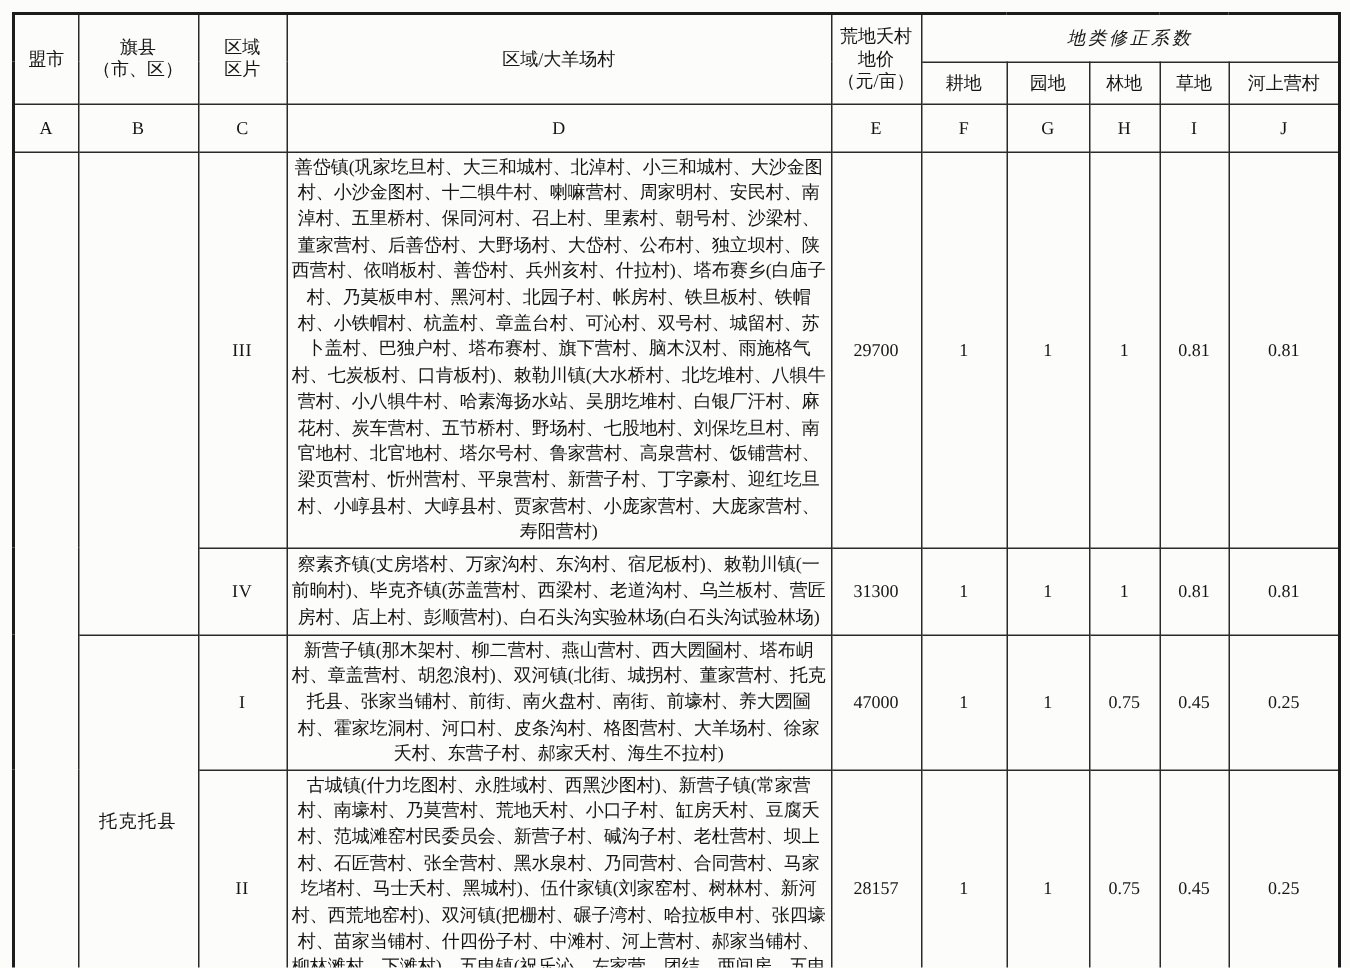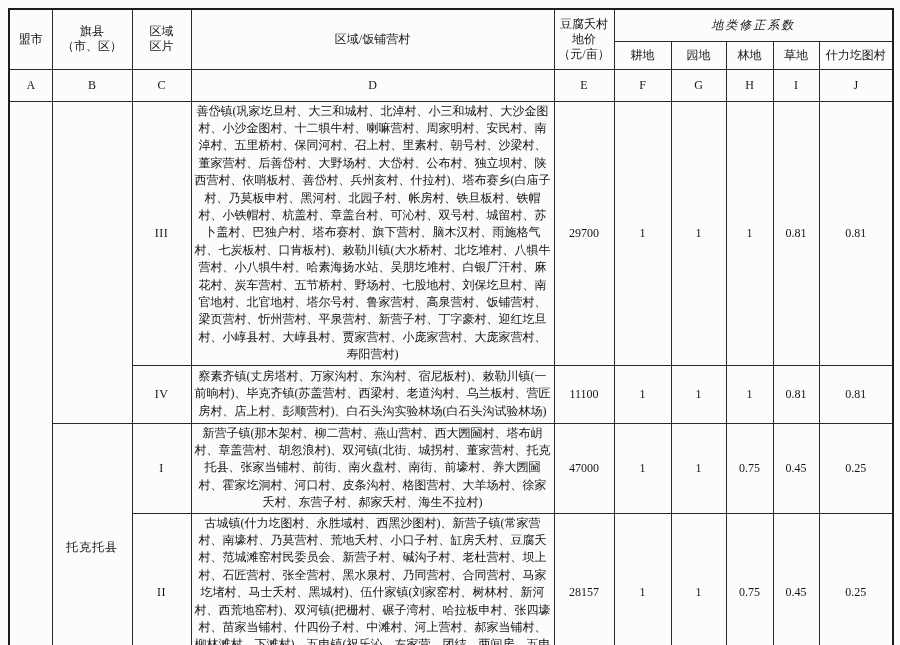--- a/index.html
+++ b/index.html
@@ -61,33 +61,33 @@
       <col style="width:74px">
     </colgroup>
 
     <tbody>
         <tr style="height:32px">
       <td rowspan="2" class="prewrap">盟市</td>
       <td rowspan="2" class="prewrap">旗县
 （市、区）</td>
       <td rowspan="2" class="prewrap">区域
 区片</td>
-      <td rowspan="2">区域/饭铺营村</td>
-      <td rowspan="2" class="prewrap">豆腐夭村
+      <td rowspan="2">区域/大羊场村</td>
+      <td rowspan="2" class="prewrap">荒地夭村
 地价
 （元/亩）</td>
       <td colspan="5" class="grouphead">地类修正系数</td>
     </tr>
 
     <tr style="height:28px">
       <td>耕地</td>
       <td>园地</td>
       <td>林地</td>
       <td>草地</td>
-      <td>什力圪图村</td>
+      <td>河上营村</td>
     </tr>
 
     <tr style="height:32px">
       <td class="letter">A</td>
       <td class="letter">B</td>
       <td class="letter">C</td>
       <td class="letter">D</td>
       <td class="letter">E</td>
       <td class="letter">F</td>
       <td class="letter">G</td>
@@ -105,21 +105,21 @@
       <td class="factor">1</td>
       <td class="factor">1</td>
       <td class="factor">1</td>
       <td class="factor">0.81</td>
       <td class="factor">0.81</td>
     </tr>
 
     <tr style="height:58px">
       <td class="zone">IV</td>
       <td class="desc">察素齐镇(丈房塔村、万家沟村、东沟村、宿尼板村)、敕勒川镇(一前晌村)、毕克齐镇(苏盖营村、西梁村、老道沟村、乌兰板村、营匠房村、店上村、彭顺营村)、白石头沟实验林场(白石头沟试验林场)</td>
-      <td class="price">11100</td>
+      <td class="price">31300</td>
       <td class="factor">1</td>
       <td class="factor">1</td>
       <td class="factor">1</td>
       <td class="factor">0.81</td>
       <td class="factor">0.81</td>
     </tr>
 
     <tr style="height:89px">
       <td rowspan="2" class="county">托克托县</td>
       <td class="zone">I</td>

